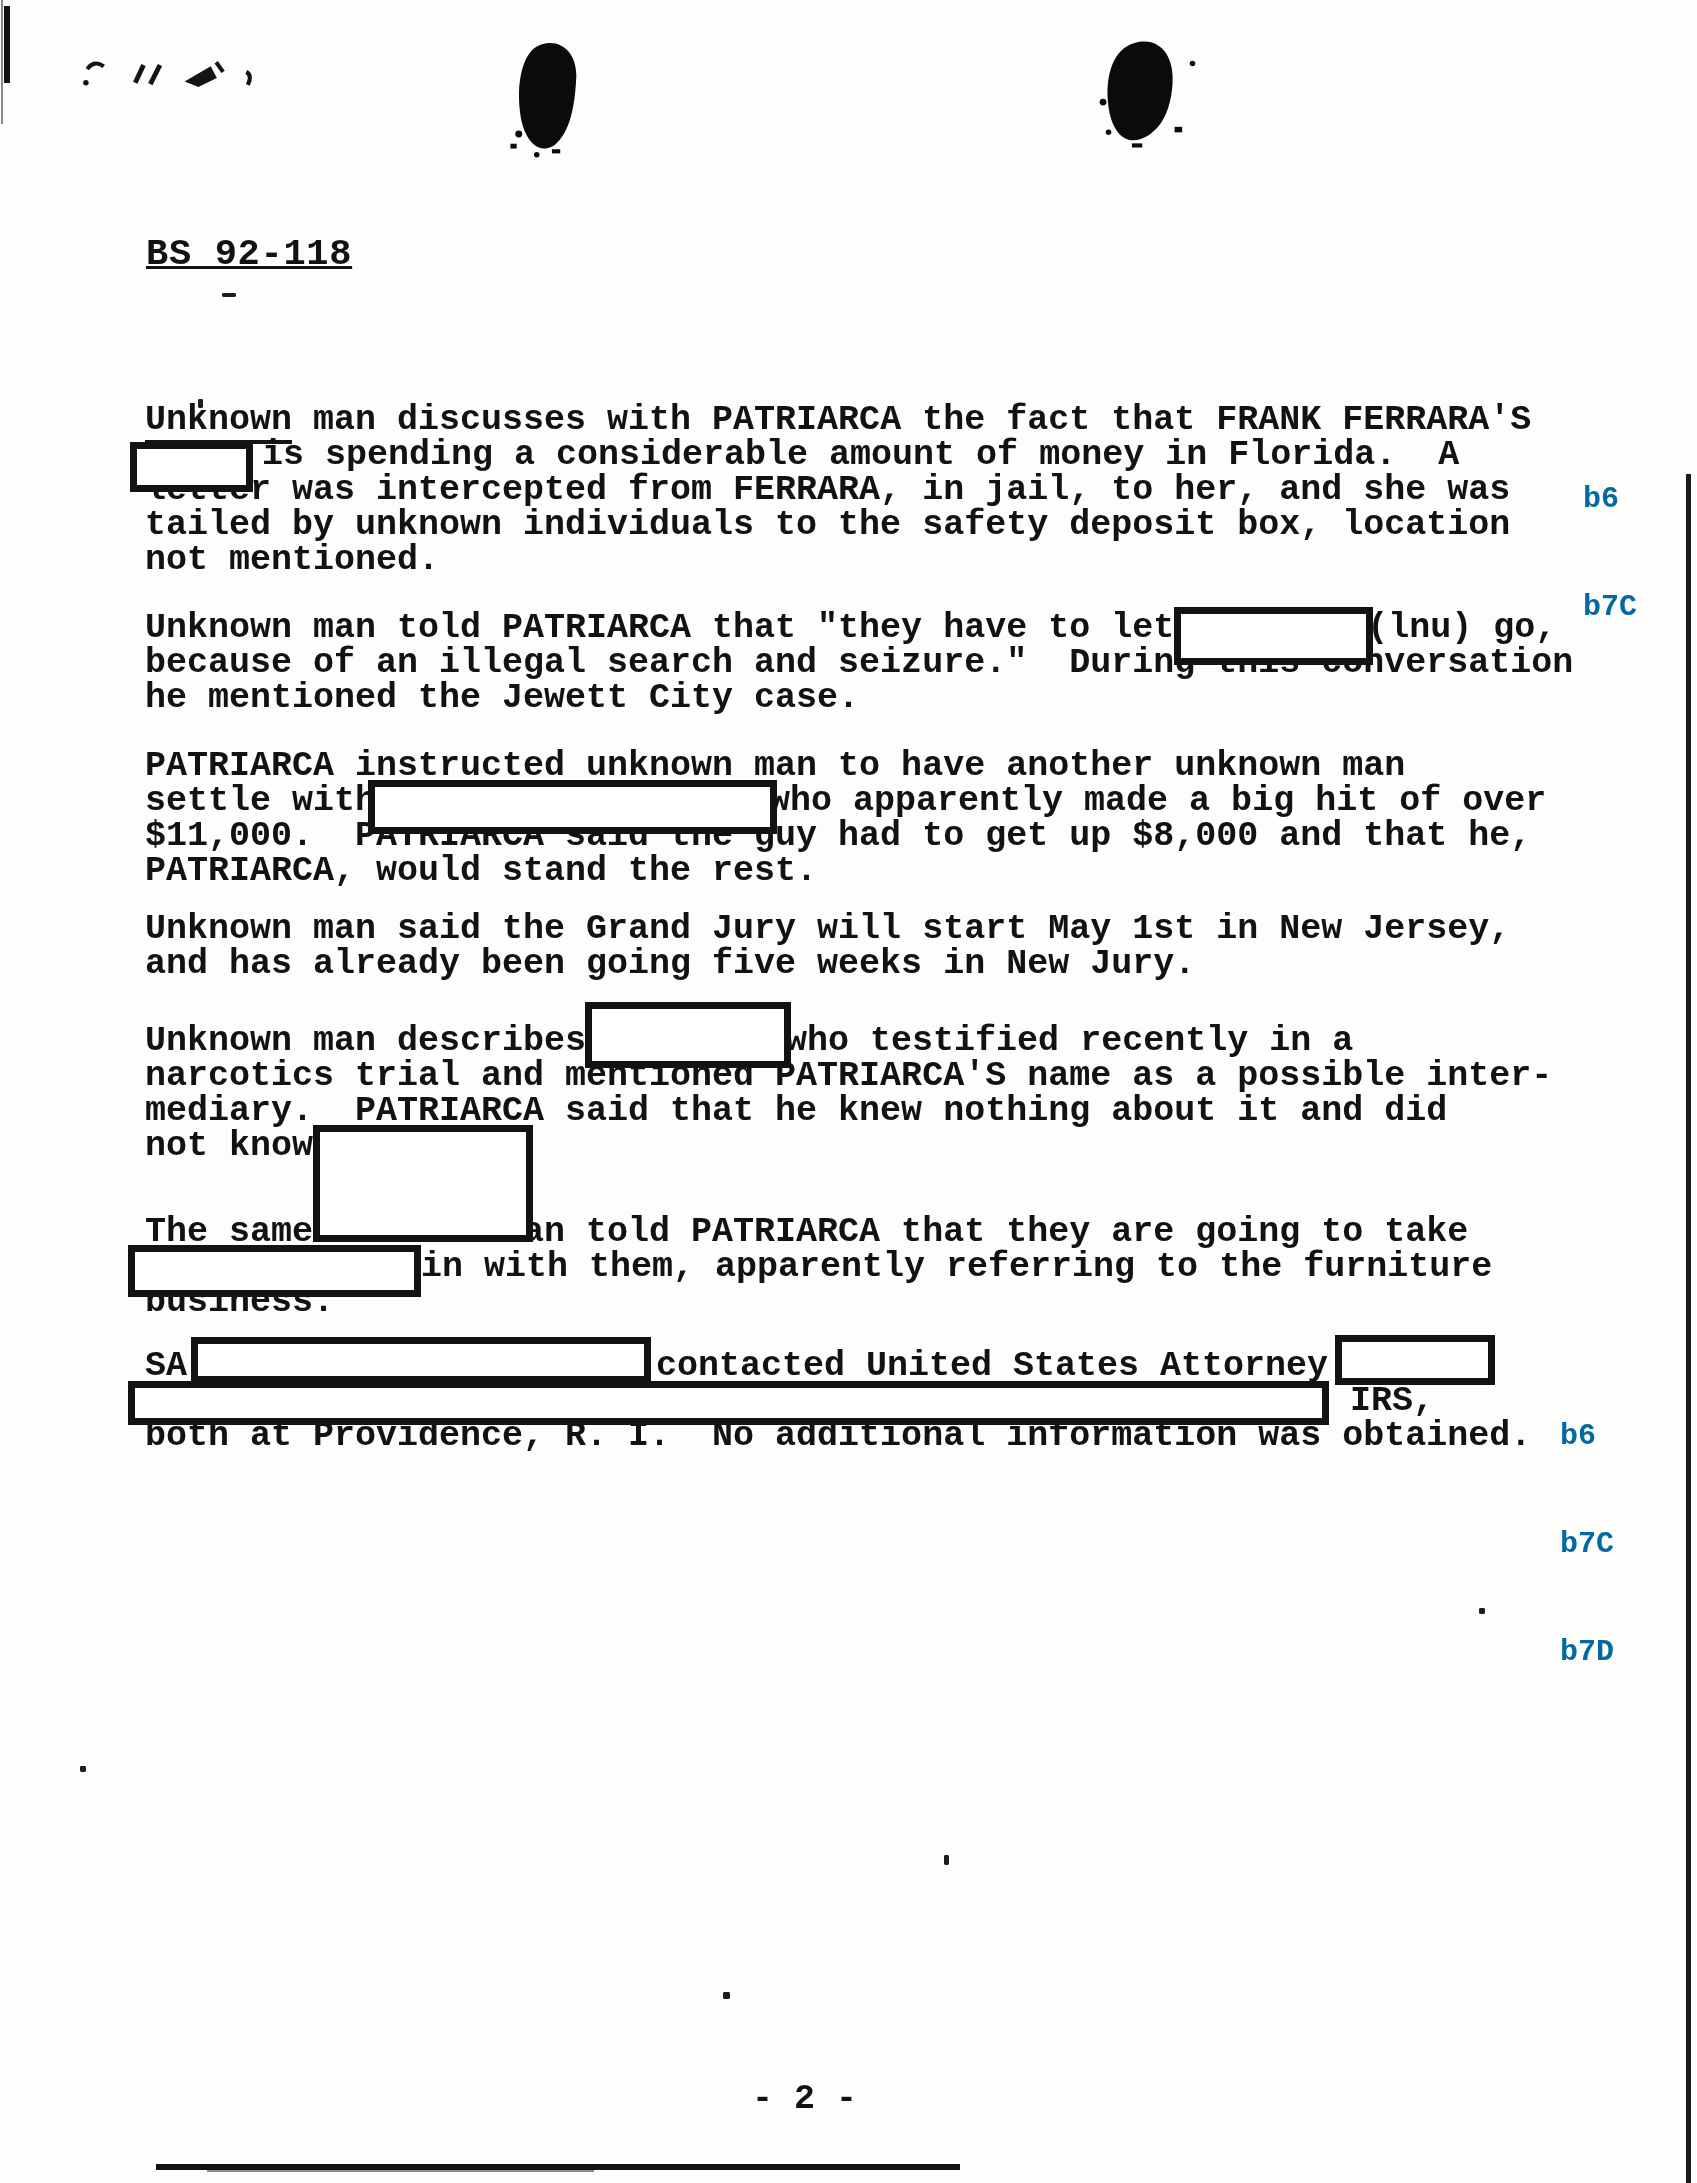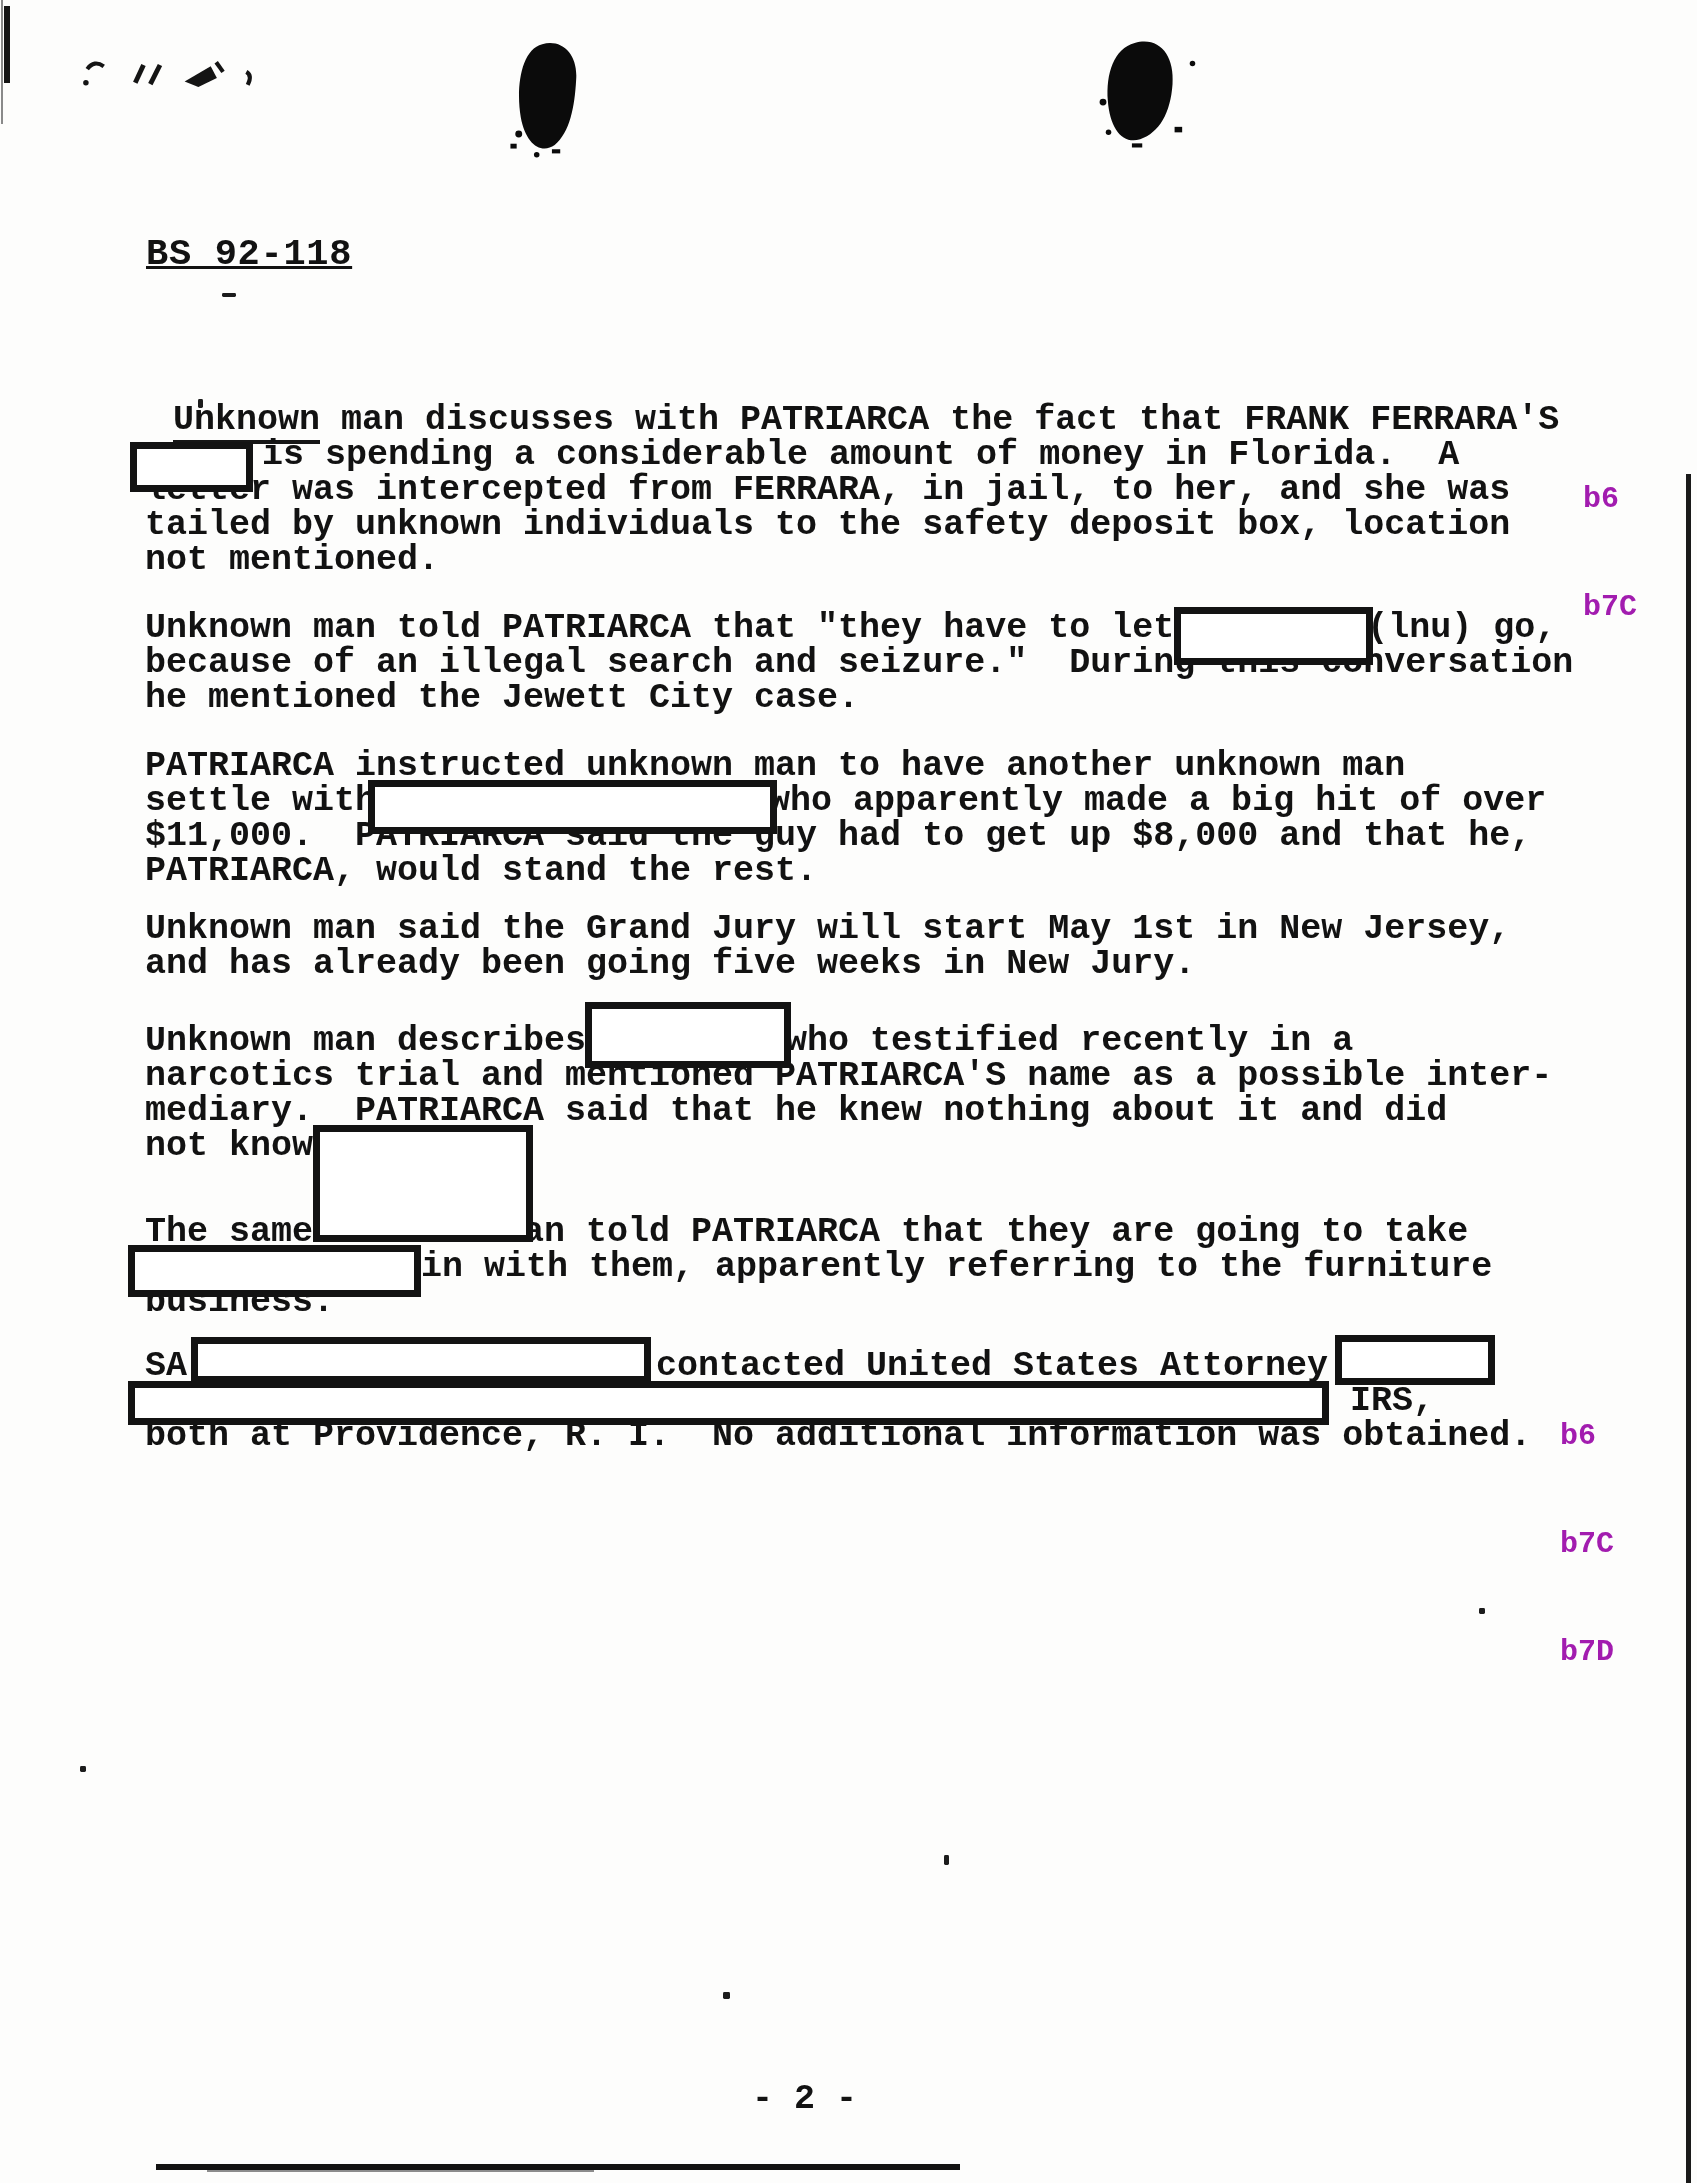--- a/index.html
+++ b/index.html
@@ -10,24 +10,24 @@
   .file-number{
     position:absolute;left:146px;top:233px;font-size:37px;font-weight:700;
     letter-spacing:0.7px;white-space:pre;text-decoration:underline;
   }
   .para{
     position:absolute;left:145px;font-size:35px;line-height:35px;
     font-weight:700;white-space:pre;
   }
   .line{height:35px;white-space:pre;}
   .t{white-space:pre;}
-  .u{border-bottom:4.1px solid #161616;margin-left:28px;}
+  .u{border-bottom:4.1px solid #161616;}
   .red-anchor{display:inline-block;position:relative;height:26px;vertical-align:baseline;}
   .red-box{position:absolute;background:#fff;border:7px solid #131313;box-sizing:border-box;z-index:2;}
-  .codes{position:absolute;font-size:30px;line-height:36px;font-weight:700;color:#a21caf;white-space:pre;}
+  .codes{position:absolute;font-size:30px;line-height:36px;font-weight:700;color:#0369a1;white-space:pre;}
   .codes-top{left:1583px;top:409px;}
   .codes-bottom{left:1560px;top:1346px;}
   .page-number{position:absolute;left:752px;top:2079px;font-size:35px;font-weight:700;white-space:pre;}
   .artifact{position:absolute;}
   .edge-left{left:3.5px;top:5.5px;width:6.2px;height:77px;background:#141414;}
   .edge-left2{left:0.7px;top:0;width:2.1px;height:124px;background:#8a8a8a;}
   .edge-right{left:1686px;top:474px;width:4.8px;height:1710px;background:#1a1a1a;}
   .bottom-bar{left:156px;top:2164px;width:804px;height:6.2px;background:#121212;}
   .bottom-bar2{left:207px;top:2170px;width:387px;height:2.1px;background:#8c8c8c;}
   .speck{position:absolute;background:#1c1c1c;border-radius:1.4px;}

